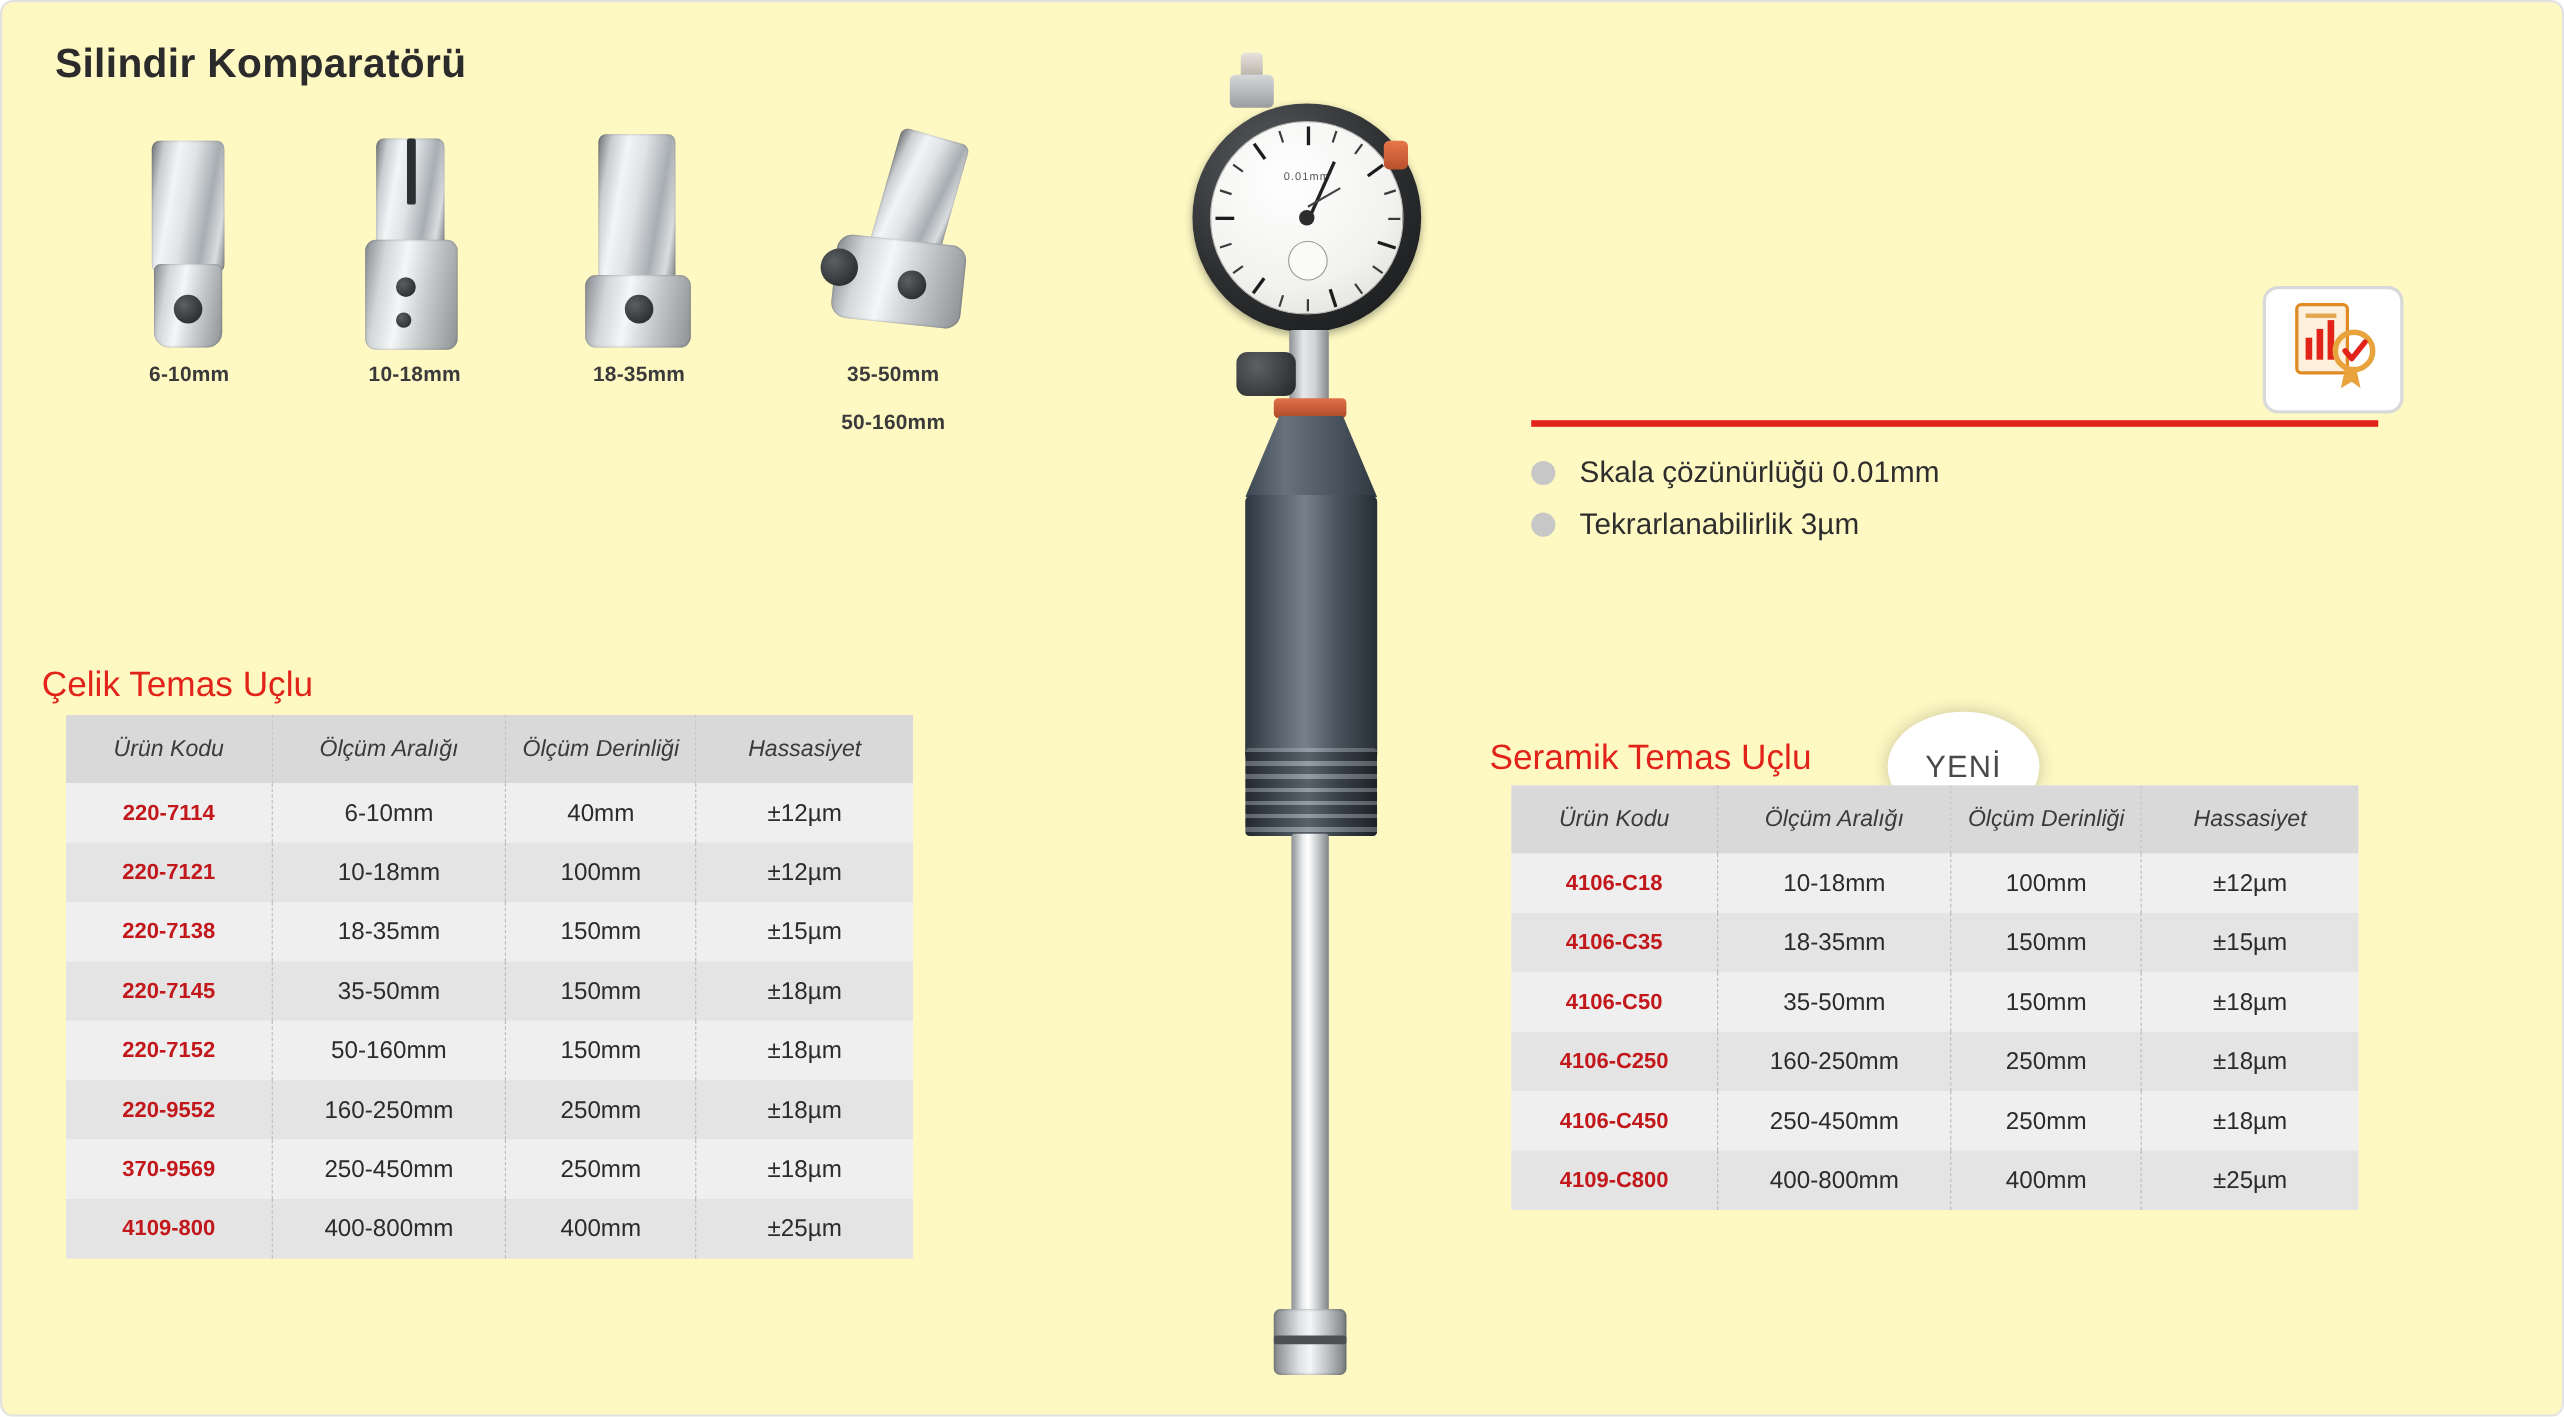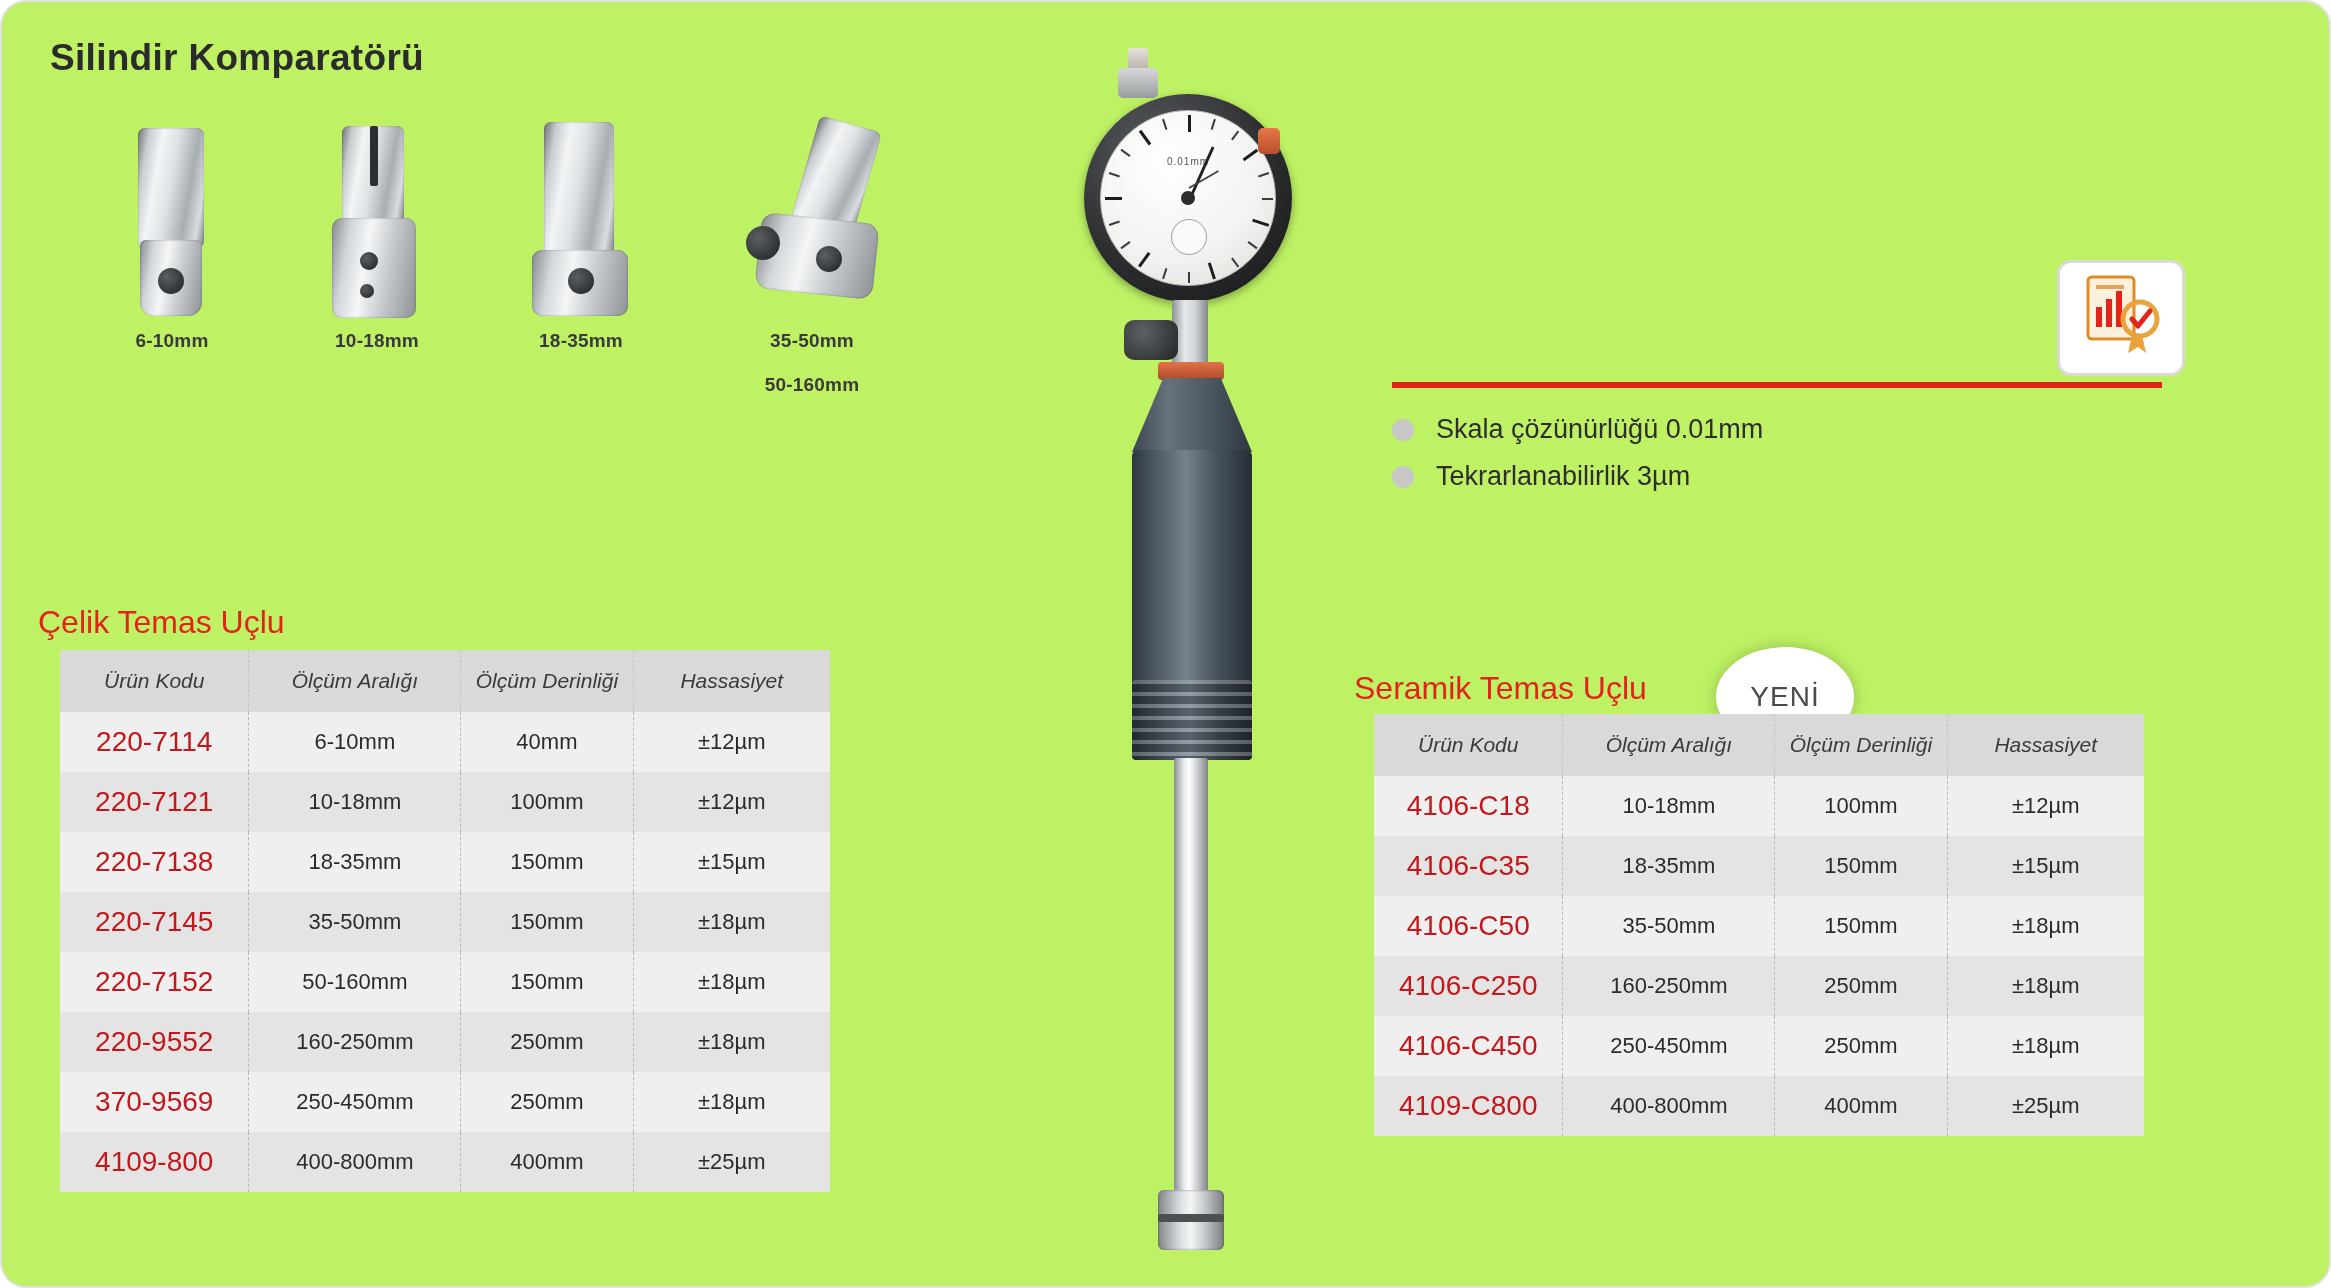--- a/index.html
+++ b/index.html
@@ -7,23 +7,23 @@
     padding: 0;
     background: #ffffff;
   }
   body {
     font-family: "Liberation Sans", sans-serif;
   }
   .page {
     position: relative;
     width: 2331px;
     height: 1288px;
-    background: #bef264;
+    background: #fef9c3;
     border: 2px solid #e2e2e2;
-    border-radius: 26px;
+    border-radius: 12px;
     box-sizing: border-box;
     overflow: hidden;
   }
 
   
   .main-title {
     position: absolute;
     left: 48px;
     top: 35px;
     font-size: 37px;
@@ -350,22 +350,22 @@
     padding: 14px 6px;
     border-right: 1px dashed #b9b9b9;
   }
   table.spec th { border-right: 1px dashed #c2c2c2; margin-top: 44px; }
   table.spec th:last-child,
   table.spec td:last-child { border-right: none; }
   table.spec tbody tr:nth-child(odd) { background: #efefef; }
   table.spec tbody tr:nth-child(even) { background: #e4e4e4; }
   table.spec td.code {
     color: #c2181b;
-    font-weight: normal;
-    font-size: 28px;
+    font-weight: bold;
+    font-size: 20px;
   }
 
   #table-steel { left: 58px; top: 648px; width: 770px; }
   #table-ceramic { left: 1372px; top: 712px; width: 770px; }
 </style>
 </head>
 <body>
 
 <div class="page">
 

